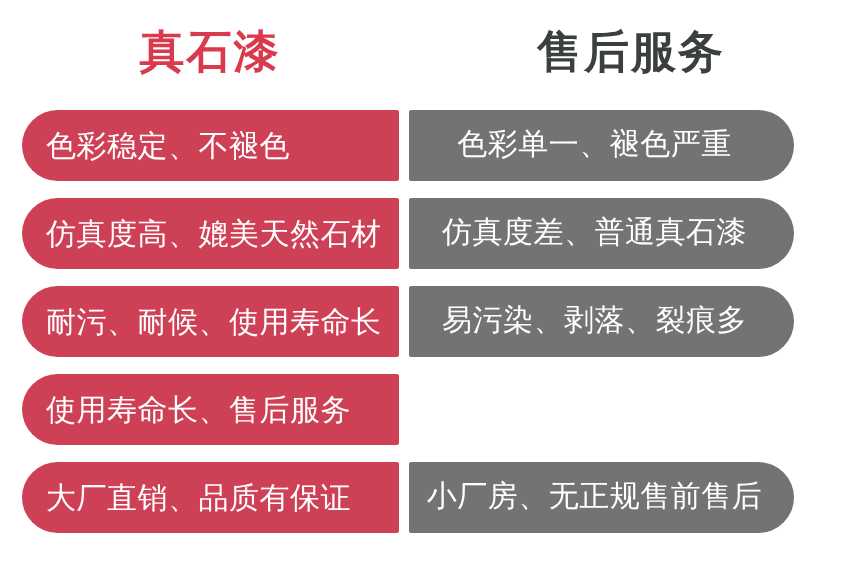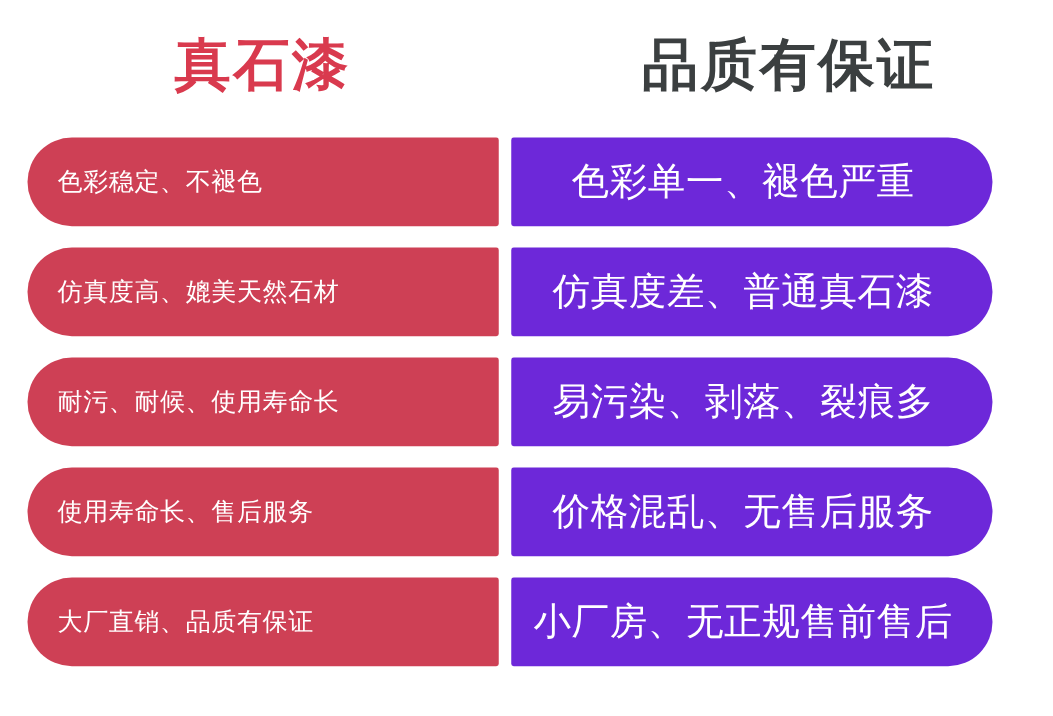--- a/index.html
+++ b/index.html
@@ -87,54 +87,55 @@
     border-bottom-left-radius: 36px;
     border-top-right-radius: 2px;
     border-bottom-right-radius: 2px;
     justify-content: flex-start;
     padding-left: 24px;
   }
 
   .pill-right {
     left: 409px;
     width: 385px;
-    background: #6d28d9;
+    background: #737373;
     border-top-right-radius: 36px;
     border-bottom-right-radius: 36px;
     border-top-left-radius: 2px;
     border-bottom-left-radius: 2px;
     justify-content: center;
     padding-right: 14px;
+    font-family: Liberation Mono, monospace;
   }
 
   .pill-text {
     font-size: 30px;
     font-weight: normal;
     letter-spacing: 0.5px;
     line-height: 40px;
     white-space: nowrap;
     color: #ffffff;
   }
 
   .pill-left .pill-text {
-    font-size: 20px;
+    font-size: 30px;
   }
 
   .pill-right .pill-text {
     font-size: 30px;
   }
 </style>
 </head>
 <body>
 
 <div id="comparison-infographic">
 
   <div class="header-row">
     <div class="header-title left">真石漆</div>
-    <div class="header-title right">品质有保证</div>
+    <div class="header-title right">售后服务</div>
   </div>
 
   <div class="rows-area">
 
     <div class="compare-row">
       <div class="pill pill-left">
         <span class="pill-text">色彩稳定、不褪色</span>
       </div>
       <div class="pill pill-right">
         <span class="pill-text">色彩单一、褪色严重</span>
@@ -156,23 +157,20 @@
       </div>
       <div class="pill pill-left">
         <span class="pill-text">耐污、耐候、使用寿命长</span>
       </div>
     </div>
 
     <div class="compare-row">
       <div class="pill pill-left">
         <span class="pill-text">使用寿命长、售后服务</span>
       </div>
-      <div class="pill pill-right">
-        <span class="pill-text">价格混乱、无售后服务</span>
-      </div>
     </div>
 
     <div class="compare-row">
       <div class="pill pill-left">
         <span class="pill-text">大厂直销、品质有保证</span>
       </div>
       <div class="pill pill-right">
         <span class="pill-text">小厂房、无正规售前售后</span>
       </div>
     </div>

